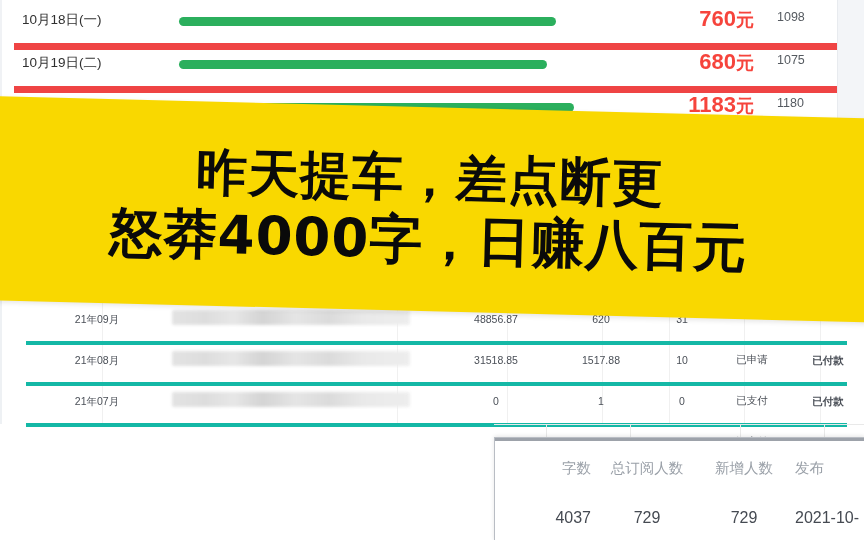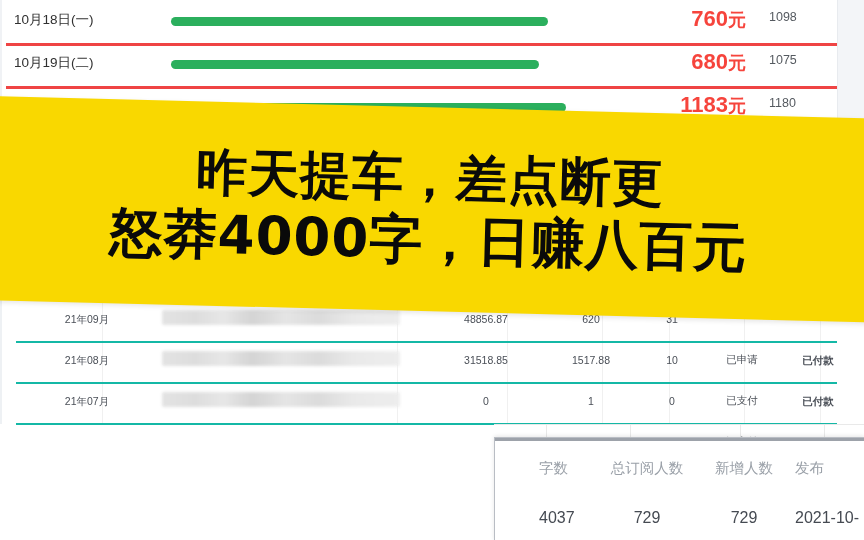--- a/index.html
+++ b/index.html
@@ -28,24 +28,24 @@
   .right-rail {
     position: absolute;
     right: 0; top: 0;
     width: 26px;
     height: 300px;
     background: #f3f5f8;
     border-left: 1px solid #e8ebef;
   }
   .earn-row {
     position: absolute;
-    left: 4px;
+    left: 12px;
     width: 838px;
     height: 43px;
-    border-bottom: 3px solid #ef4444;
+    border-bottom: 7px solid #ef4444;
   }
   .earn-row.r0 { top: 0px; }
   .earn-row.r1 { top: 43px; text-decoration: underline; }
   .earn-row.r2 { top: 86px; }
   .earn-date {
     position: absolute;
     left: 8px;
     top: 11px;
     font-size: 13.5px;
     color: #303030;
@@ -87,24 +87,24 @@
     position: absolute;
     left: 0;
     top: 296px;
     width: 845px;
     height: 128px;
     background: #ffffff;
     border-left: 2px solid #eef1f4;
   }
   .tbl-row {
     position: absolute;
-    left: 14px;
+    left: 24px;
     width: 821px;
     height: 41px;
-    border-bottom: 2px solid #14b8a6;
+    border-bottom: 4px solid #14b8a6;
   }
   .tbl-row.t0 { top: 4px; }
   .tbl-row.t1 { top: 45px; }
   .tbl-row.t2 { top: 86px; }
   .tbl-cell {
     position: absolute;
     top: 13px;
     font-size: 10.5px;
     color: #4a4f57;
     text-align: center;
@@ -170,21 +170,21 @@
     font-size: 14.5px;
     color: #9aa0a8;
     white-space: nowrap;
   }
   .sv {
     position: absolute;
     font-size: 16px;
     color: #454a52;
     white-space: nowrap;
   }
-  .s-words  { left: 44px;  width: 52px; text-align: left; }
+  .s-words  { left: 44px;  width: 52px; text-align: right; }
   .s-total  { left: 104px; width: 96px; text-align: center; }
   .s-new    { left: 206px; width: 86px; text-align: center; }
   .s-date   { left: 300px; width: 120px; text-align: left; }
   .stats-divider-top {
     position: absolute;
     left: 0; top: 0; width: 100%; height: 3px;
     background: #9da2aa;
   }
 
   

